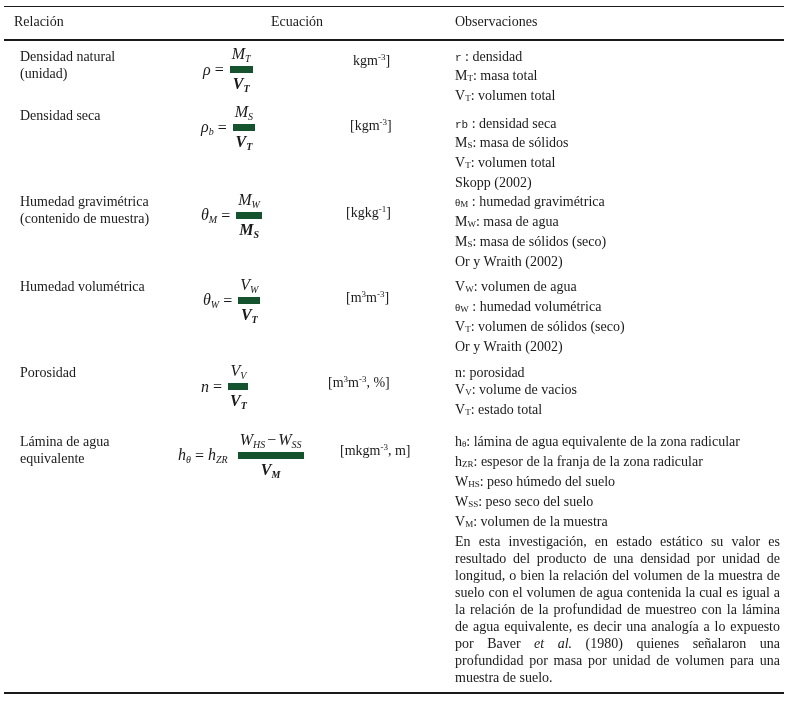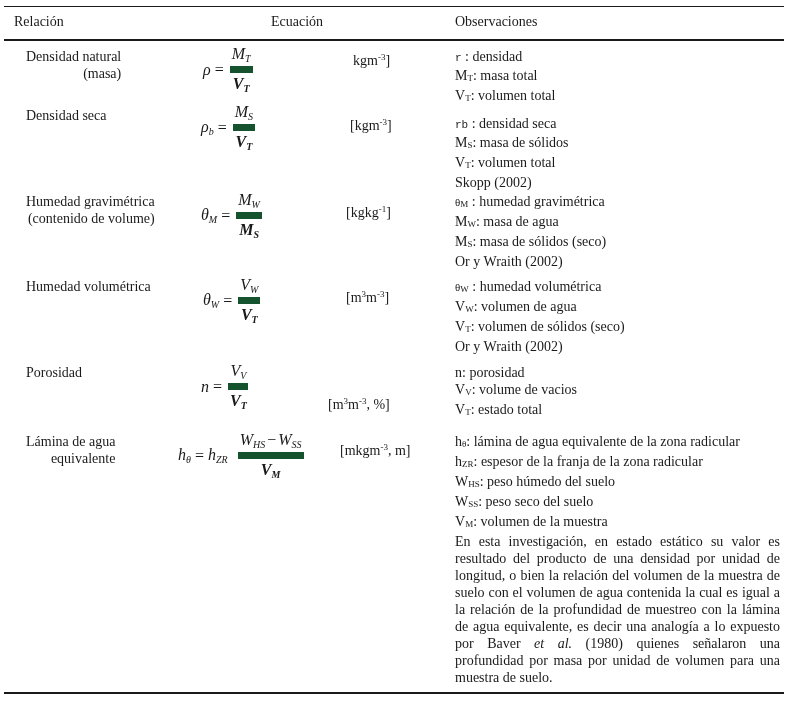--- a/index.html
+++ b/index.html
@@ -3,21 +3,21 @@
 <meta charset="utf-8">
 <style>
   html, body { margin:0; padding:0; background:#ffffff; }
   body { width:788px; height:701px; position:relative; overflow:hidden;
          font-family:"Liberation Serif", serif; color:#1a1a1a; font-size:14px; }
   .rule { position:absolute; left:4px; width:780px; background:#1a1a1a; }
   .rule.top { top:6px; height:1px; }
   .rule.mid { top:39px; height:2px; }
   .rule.bot { top:692px; height:2px; }
   .hdr { position:absolute; top:14px; font-size:14px; }
-  .rel { position:absolute; left:26px; line-height:17px;text-align:right; }
+  .rel { position:absolute; left:20px; line-height:17px; }
   .eq { position:absolute; font-family:"Liberation Serif", serif; font-style:italic; font-size:16px;
         display:flex; align-items:center; white-space:nowrap; }
   .eq .op { font-style:normal; margin:0 4px; }
   .frac { display:inline-flex; flex-direction:column; align-items:center; margin-left:2px; }
   .frac .num { padding:0 2px 2px; border-bottom:7px solid #14532d; }
   .frac .den { padding:2px 2px 0;font-weight:bold; }
   .frac sub, .eq sub { font-size:10px; vertical-align:-3px; }
   .unit { position:absolute; font-size:14px; }
   .unit sup { font-size:9px; vertical-align:5px; }
   .obs { position:absolute; left:455px; line-height:17px; font-size:14px; width:325px; }
@@ -33,21 +33,21 @@
 <div class="rule mid"></div>
 <div class="rule bot"></div>
 
 <div class="hdr" style="left:14px">Relación</div>
 <div class="hdr" style="left:271px">Ecuación</div>
 <div class="hdr" style="left:455px">Observaciones</div>
 
 <div>
   <div class="rel" style="top:48px">
     <span style="display:block">Densidad natural</span>
-    <span style="display:block">(masa)</span>
+    <span style="display:block">(unidad)</span>
   </div>
   <div class="eq" style="left:203px;top:45px">
     <span>ρ</span>
     <span class="op">=</span>
     <span class="frac">
       <span class="num"><span>M</span><sub>T</sub></span>
       <span class="den"><span>V</span><sub>T</sub></span>
     </span>
   </div>
   <div class="unit" style="left:353px;top:52px"><span>kgm</span><sup>-3</sup><span>]</span></div>
@@ -75,21 +75,21 @@
     <span class="line"><span class="mono">rb</span><span> : densidad seca</span></span>
     <span class="line"><span>M</span><sub>S</sub><span>: masa de sólidos</span></span>
     <span class="line"><span>V</span><sub>T</sub><span>: volumen total</span></span>
     <span class="line">Skopp (2002)</span>
   </div>
 </div>
 
 <div>
   <div class="rel" style="top:193px">
     <span style="display:block">Humedad gravimétrica</span>
-    <span style="display:block">(contenido de volume)</span>
+    <span style="display:block">(contenido de muestra)</span>
   </div>
   <div class="eq" style="left:201px;top:191px">
     <span><span>θ</span><sub>M</sub></span>
     <span class="op">=</span>
     <span class="frac">
       <span class="num"><span>M</span><sub>W</sub></span>
       <span class="den"><span>M</span><sub>S</sub></span>
     </span>
   </div>
   <div class="unit" style="left:346px;top:204px"><span>[kgkg</span><sup>-1</sup><span>]</span></div>
@@ -108,40 +108,40 @@
   <div class="eq" style="left:203px;top:276px">
     <span><span>θ</span><sub>W</sub></span>
     <span class="op">=</span>
     <span class="frac">
       <span class="num"><span>V</span><sub>W</sub></span>
       <span class="den"><span>V</span><sub>T</sub></span>
     </span>
   </div>
   <div class="unit" style="left:346px;top:289px"><span>[m</span><sup>3</sup><span>m</span><sup>-3</sup><span>]</span></div>
   <div class="obs" style="top:278px">
+    <span class="line"><span>V</span><sub>W</sub><span>: volumen de agua</span></span>
     <span class="line"><span style="font-size:11px">θ</span><sub>W</sub><span> : humedad volumétrica</span></span>
-    <span class="line"><span>V</span><sub>W</sub><span>: volumen de agua</span></span>
     <span class="line"><span>V</span><sub>T</sub><span>: volumen de sólidos (seco)</span></span>
     <span class="line">Or y Wraith (2002)</span>
   </div>
 </div>
 
 <div>
   <div class="rel" style="top:364px">
     <span style="display:block">Porosidad</span>
   </div>
   <div class="eq" style="left:201px;top:362px">
     <span>n</span>
     <span class="op">=</span>
     <span class="frac">
       <span class="num"><span>V</span><sub>V</sub></span>
       <span class="den"><span>V</span><sub>T</sub></span>
     </span>
   </div>
-  <div class="unit" style="left:328px;top:396px"><span>[m</span><sup>3</sup><span>m</span><sup>-3</sup><span>, %]</span></div>
+  <div class="unit" style="left:328px;top:374px"><span>[m</span><sup>3</sup><span>m</span><sup>-3</sup><span>, %]</span></div>
   <div class="obs" style="top:364px">
     <span class="line"><span>n</span><span>: porosidad</span></span>
     <span class="line"><span>V</span><sub>V</sub><span>: volume de vacios</span></span>
     <span class="line"><span>V</span><sub>T</sub><span>: estado total</span></span>
   </div>
 </div>
 
 <div>
   <div class="rel" style="top:433px">
     <span style="display:block">Lámina de agua</span>

